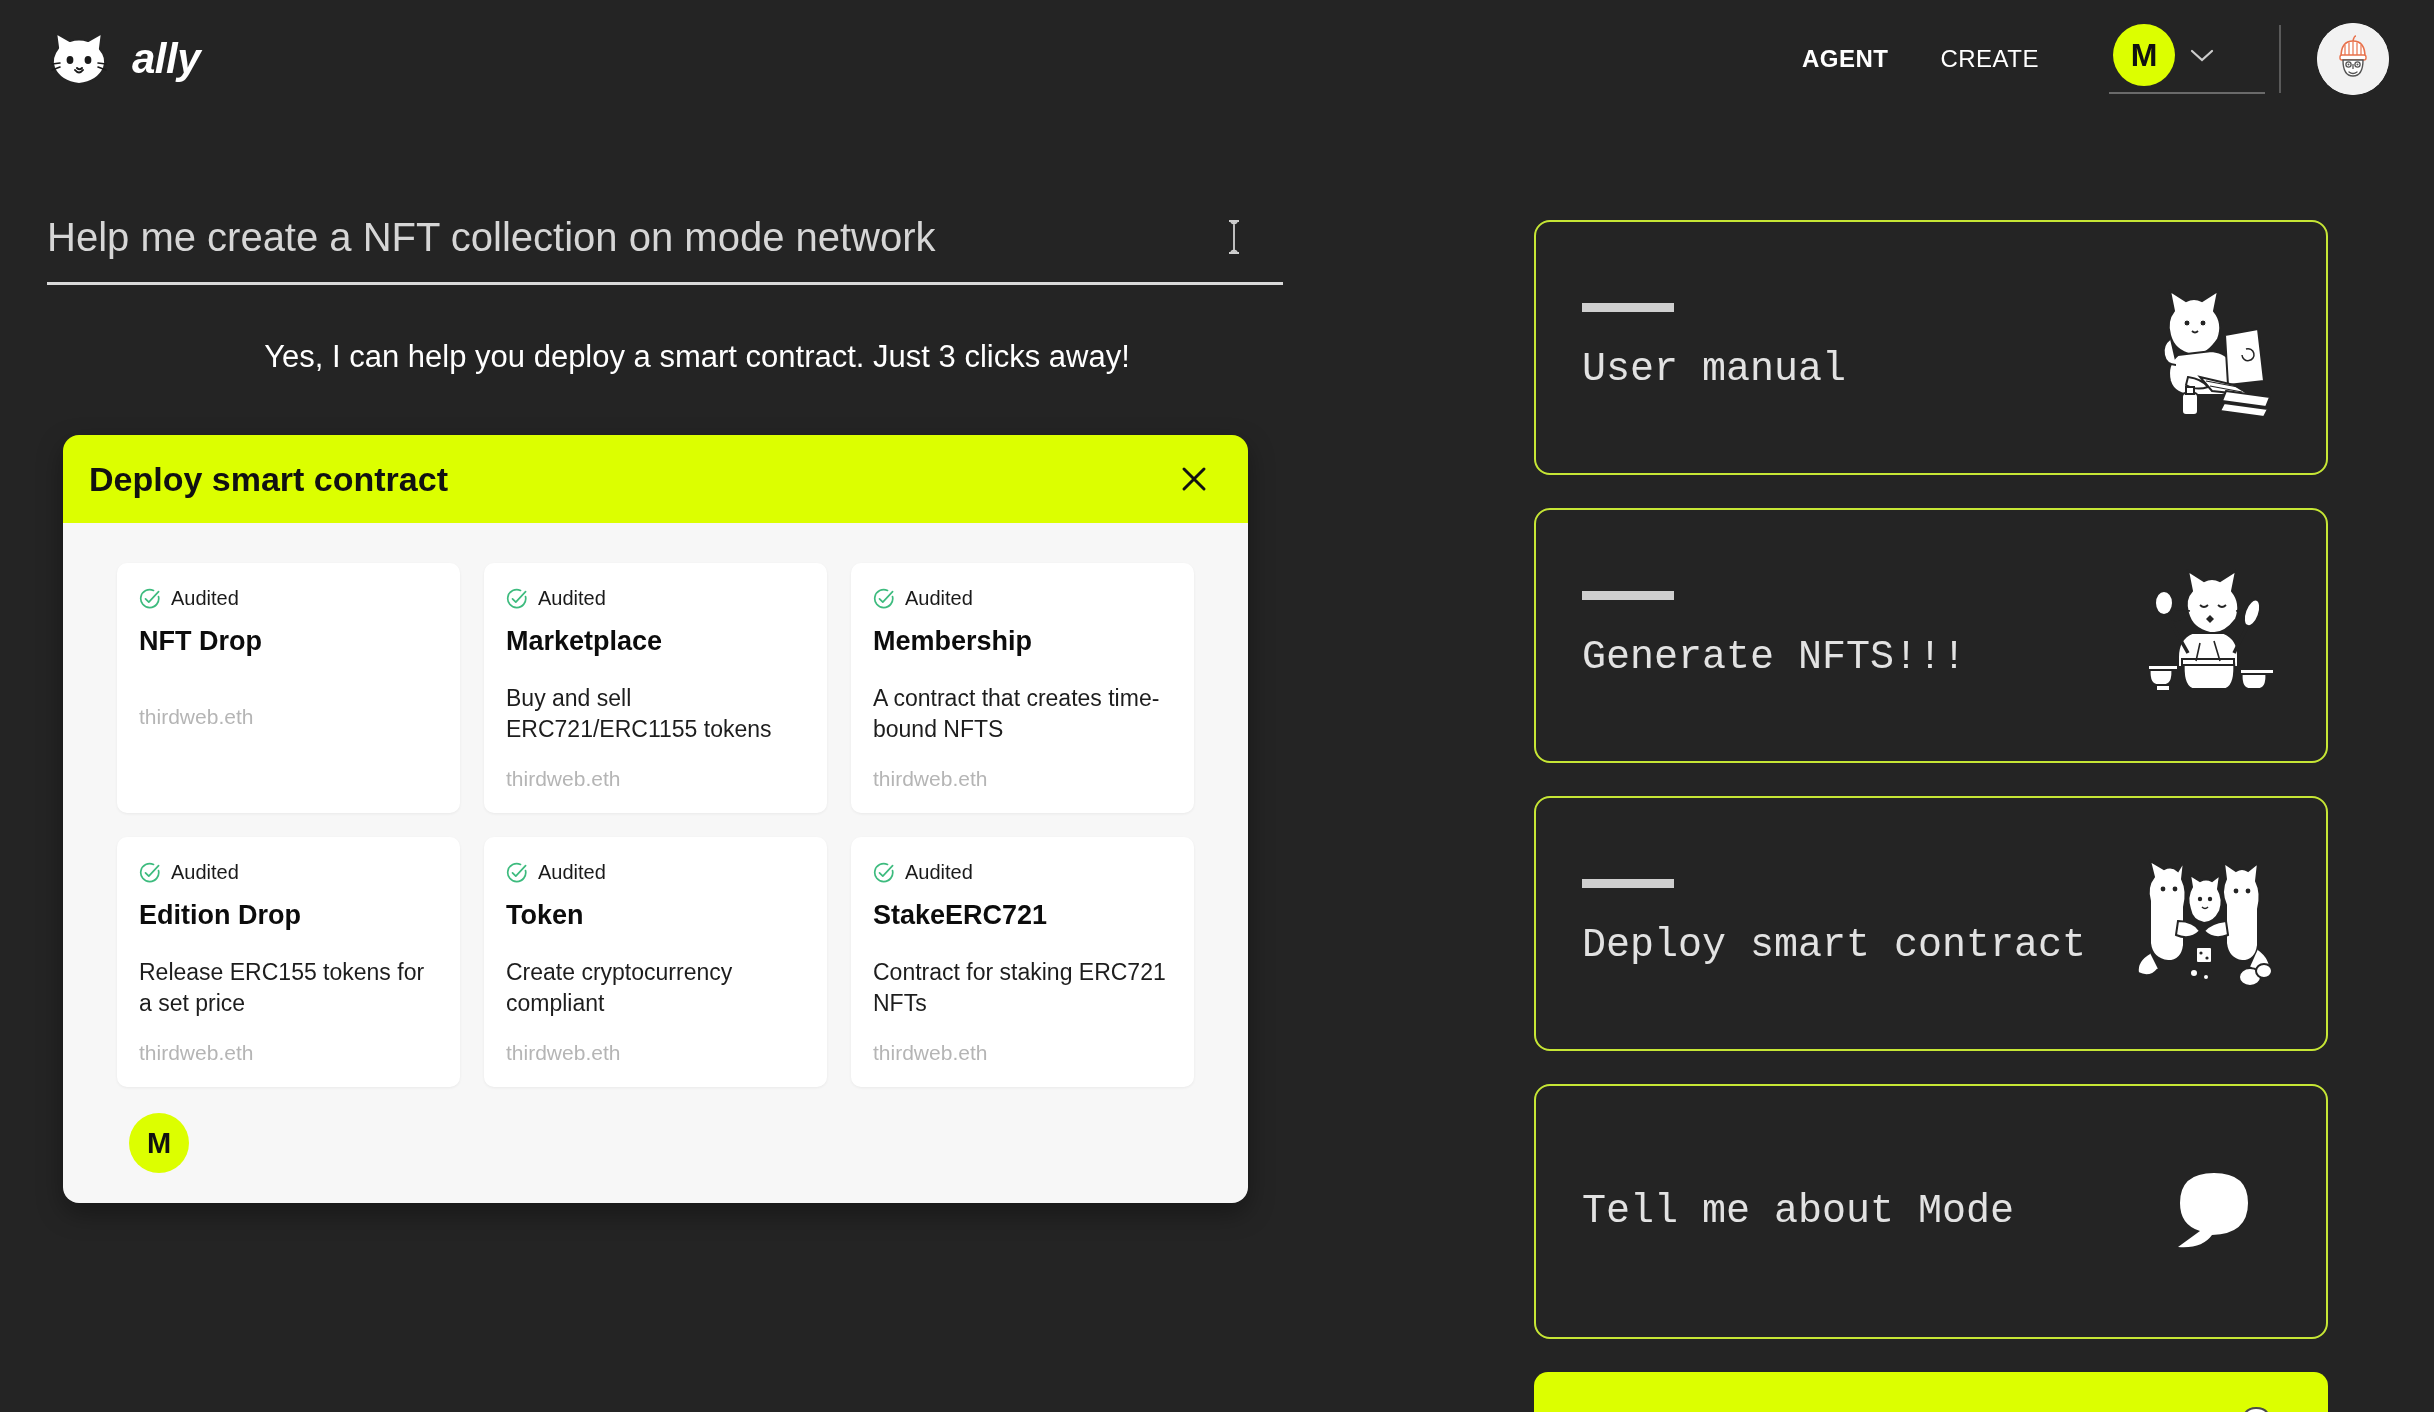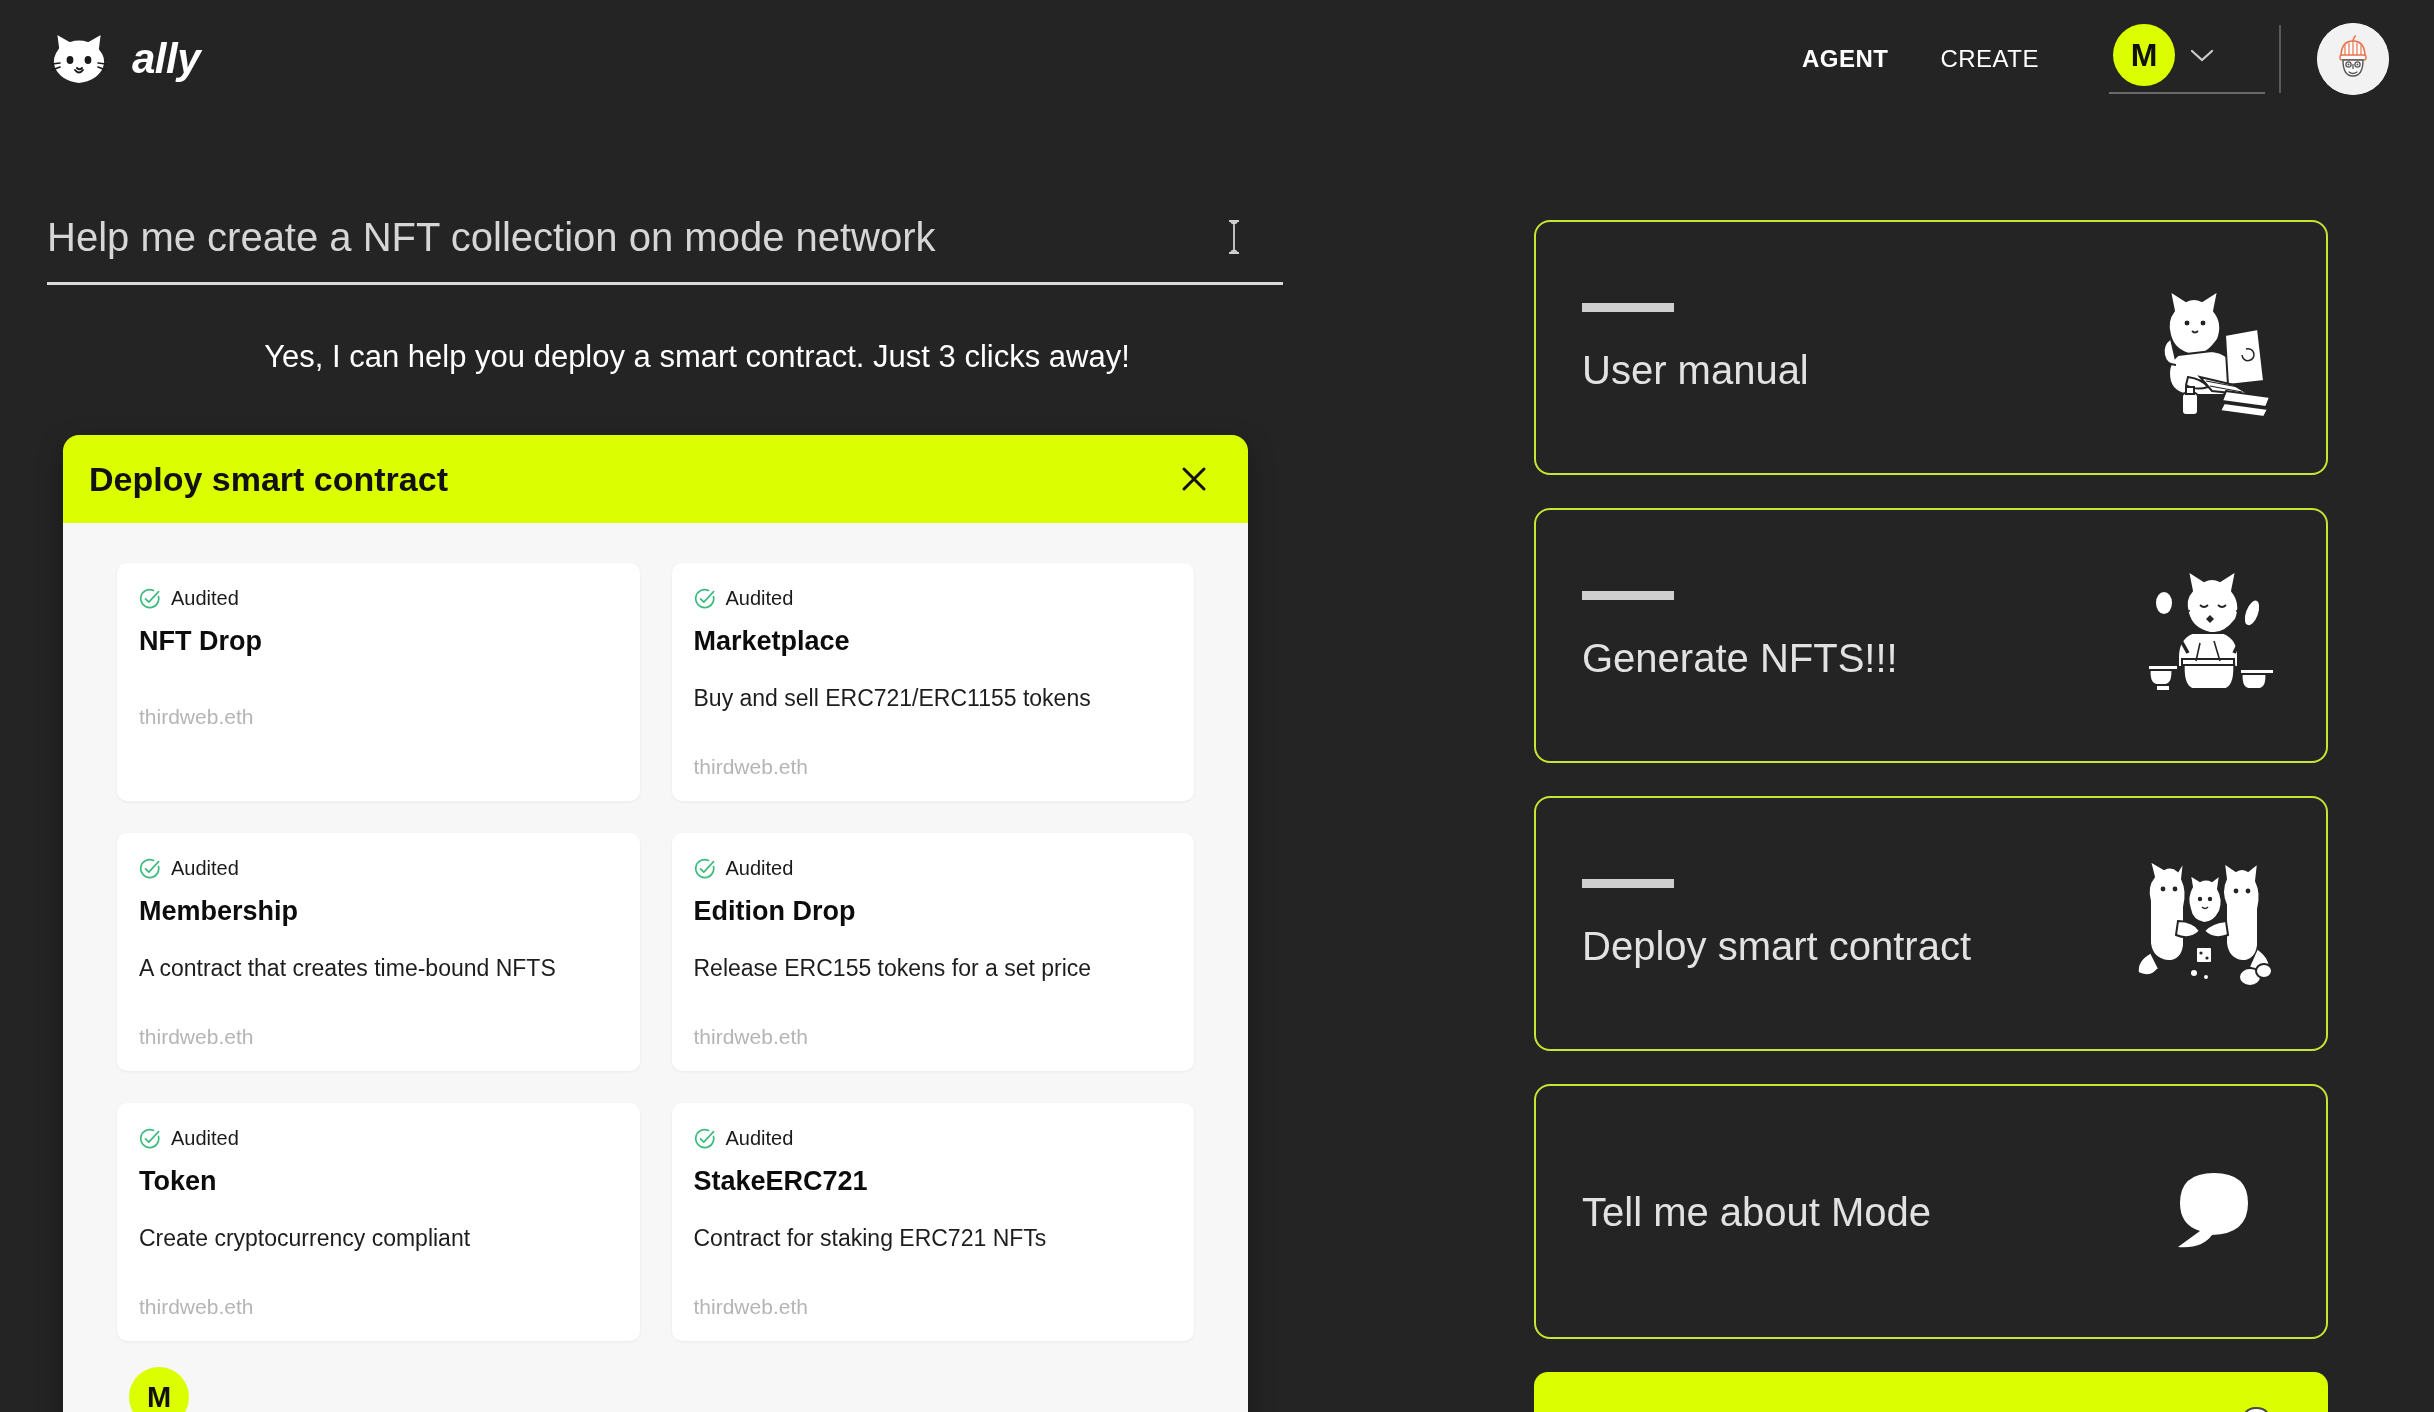--- a/index.html
+++ b/index.html
@@ -173,22 +173,22 @@
     padding: 40px 26px 30px 26px;
   }
   .modal-subtitle {
     color: #111;
     font-size: 31px;
     margin: 0 0 36px 60px;
   }
 
   .card-grid {
     display: grid;
-    grid-template-columns: repeat(2, 1fr);
-    gap: 32px;
+    grid-template-columns: repeat(3, 1fr);
+    gap: 24px;
     padding: 0 28px;
   }
   .sc-card {
     background: #ffffff;
     border-radius: 10px;
     padding: 24px 22px 22px 22px;
     min-height: 238px;
     display: flex;
     flex-direction: column;
     cursor: pointer;
@@ -248,20 +248,21 @@
     position: relative;
     background: #242424;
     border: 2px solid #C6E635;
     border-radius: 16px;
     height: 255px;
     padding: 9px 46px;
     display: flex;
     align-items: center;
     justify-content: space-between;
     cursor: pointer;
+    font-family: Liberation Mono, monospace;
   }
   .sug-textwrap { display: flex; flex-direction: column; }
   .sug-dash {
     width: 92px;
     height: 9px;
     background: #cfcfcf;
     margin-bottom: 36px;
   }
   .sug-label {
     color: #e2e2e2;

